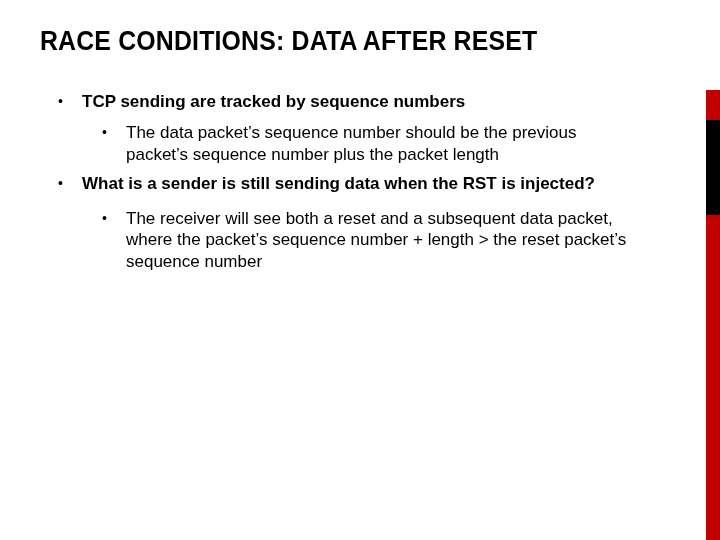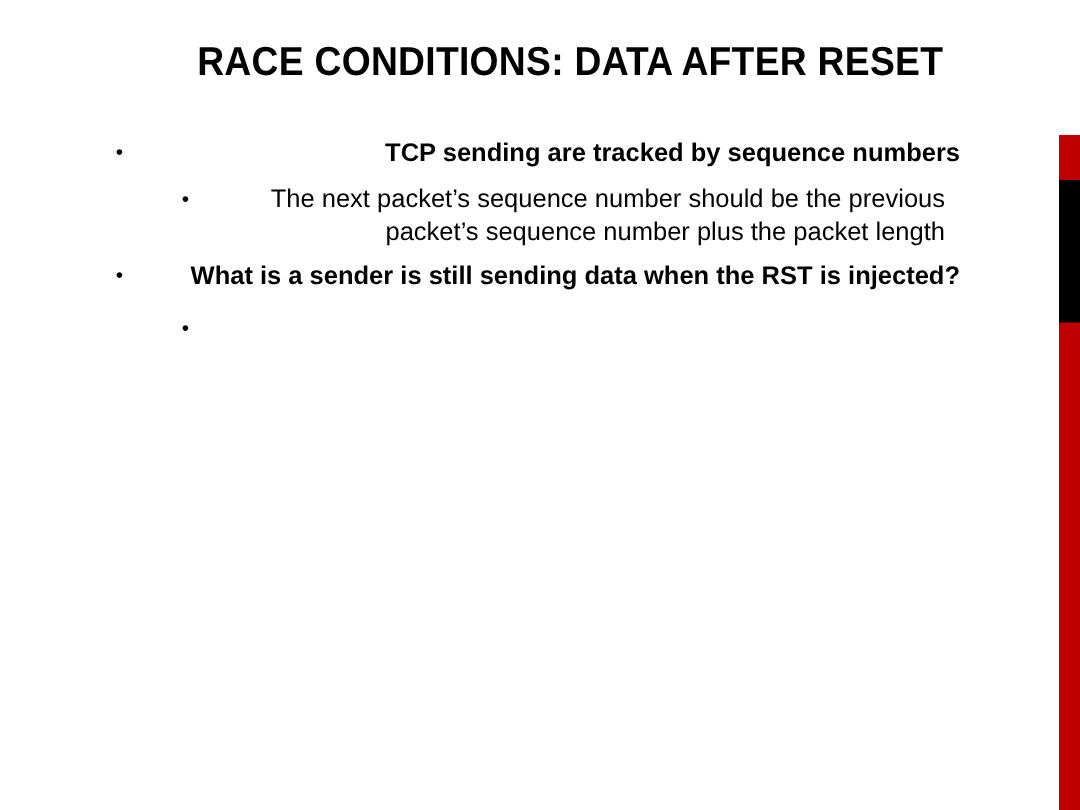--- a/index.html
+++ b/index.html
@@ -21,21 +21,20 @@
   .side-bar-black {
     position: absolute;
     right: 0;
     top: 120px;
     width: 14px;
     height: 95px;
     background: #000000;
   }
   .slide {
     padding: 26px 40px 0 40px;
-    text-align: right;
   }
   .title {
     font-family: Arial, Helvetica, sans-serif;
     font-weight: 900;
     font-stretch: condensed;
     font-size: 27px;
     letter-spacing: 0.2px;
     color: #000000;
     margin-bottom: 34px;
     transform: scaleX(0.92);
@@ -92,26 +91,27 @@
 
   <ul class="bullets">
 
     <li class="lvl1">
       <span class="dot">•</span>
       <span class="txt">TCP sending are tracked by sequence numbers</span>
     </li>
 
     <li class="lvl2">
       <span class="dot">•</span>
-      <span class="txt">The next packet’s sequence number should be the previous packet’s sequence number plus the packet length</span>
+      <span class="txt">The data packet’s sequence number should be the previous packet’s sequence number plus the packet length</span>
     </li>
 
     <li class="lvl1 gap-after">
       <span class="dot">•</span>
       <span class="txt">What is a sender is still sending data when the RST is injected?</span>
     </li>
 
     <li class="lvl2">
       <span class="dot">•</span>
+      <span class="txt">The receiver will see both a reset and a subsequent data packet, where the packet’s sequence number + length &gt; the reset packet’s sequence number</span>
     </li>
 
   </ul>
 </div>
 
 </body></html>

